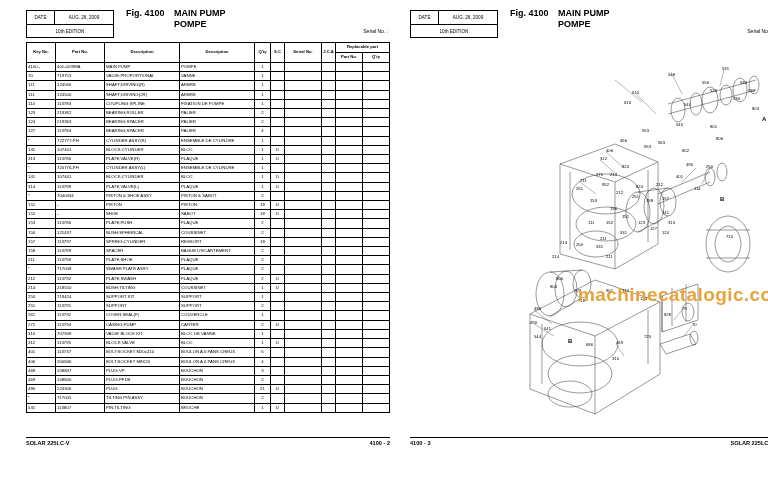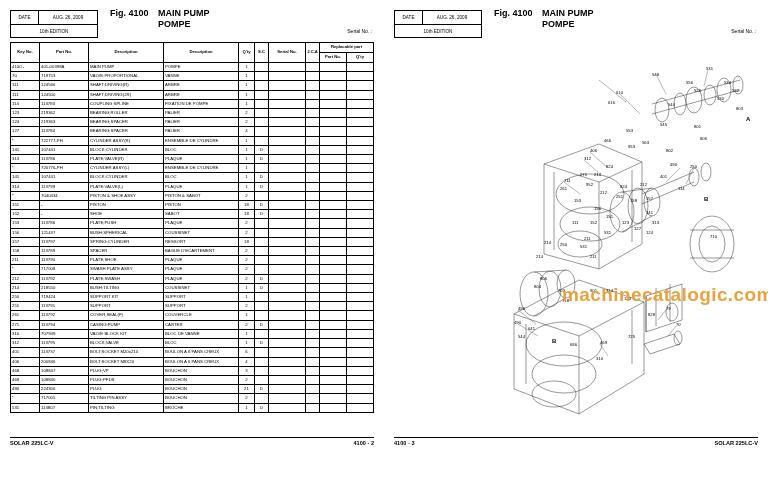--- a/index.html
+++ b/index.html
@@ -1,18 +1,18 @@
 <!DOCTYPE html>
 <html><head>
 <meta charset="utf-8">
 <style>
   html,body{margin:0;padding:0;background:#ffffff;}
   body{width:768px;height:497px;font-family:"Liberation Sans",sans-serif;color:#000;}
   .page{position:relative;width:768px;height:497px;overflow:hidden;}
-  .half{position:absolute;top:0;height:450px;width:384px;box-sizing:border-box;padding:8px 10px 6px 10px;}
+  .half{position:absolute;top:0;height:450px;width:384px;box-sizing:border-box;padding:8px 10px 6px 10px;margin-left:16px;}
   .half.left{left:0;}
   .half.right{left:384px;}
 
   
   .hdr{position:relative;height:34px;}
   .datebox{position:absolute;left:0;top:2px;border:1px solid #000;width:86px;height:26px;font-size:4.6px;}
   .datebox .row1{display:flex;height:13px;}
   .datebox .row1 .c1{width:27px;border-right:1px solid #000;display:flex;align-items:center;justify-content:center;}
   .datebox .row1 .c2{flex:1;display:flex;align-items:center;justify-content:center;}
   .datebox .row2{height:12px;border-top:1px solid #000;display:flex;align-items:center;justify-content:center;}

